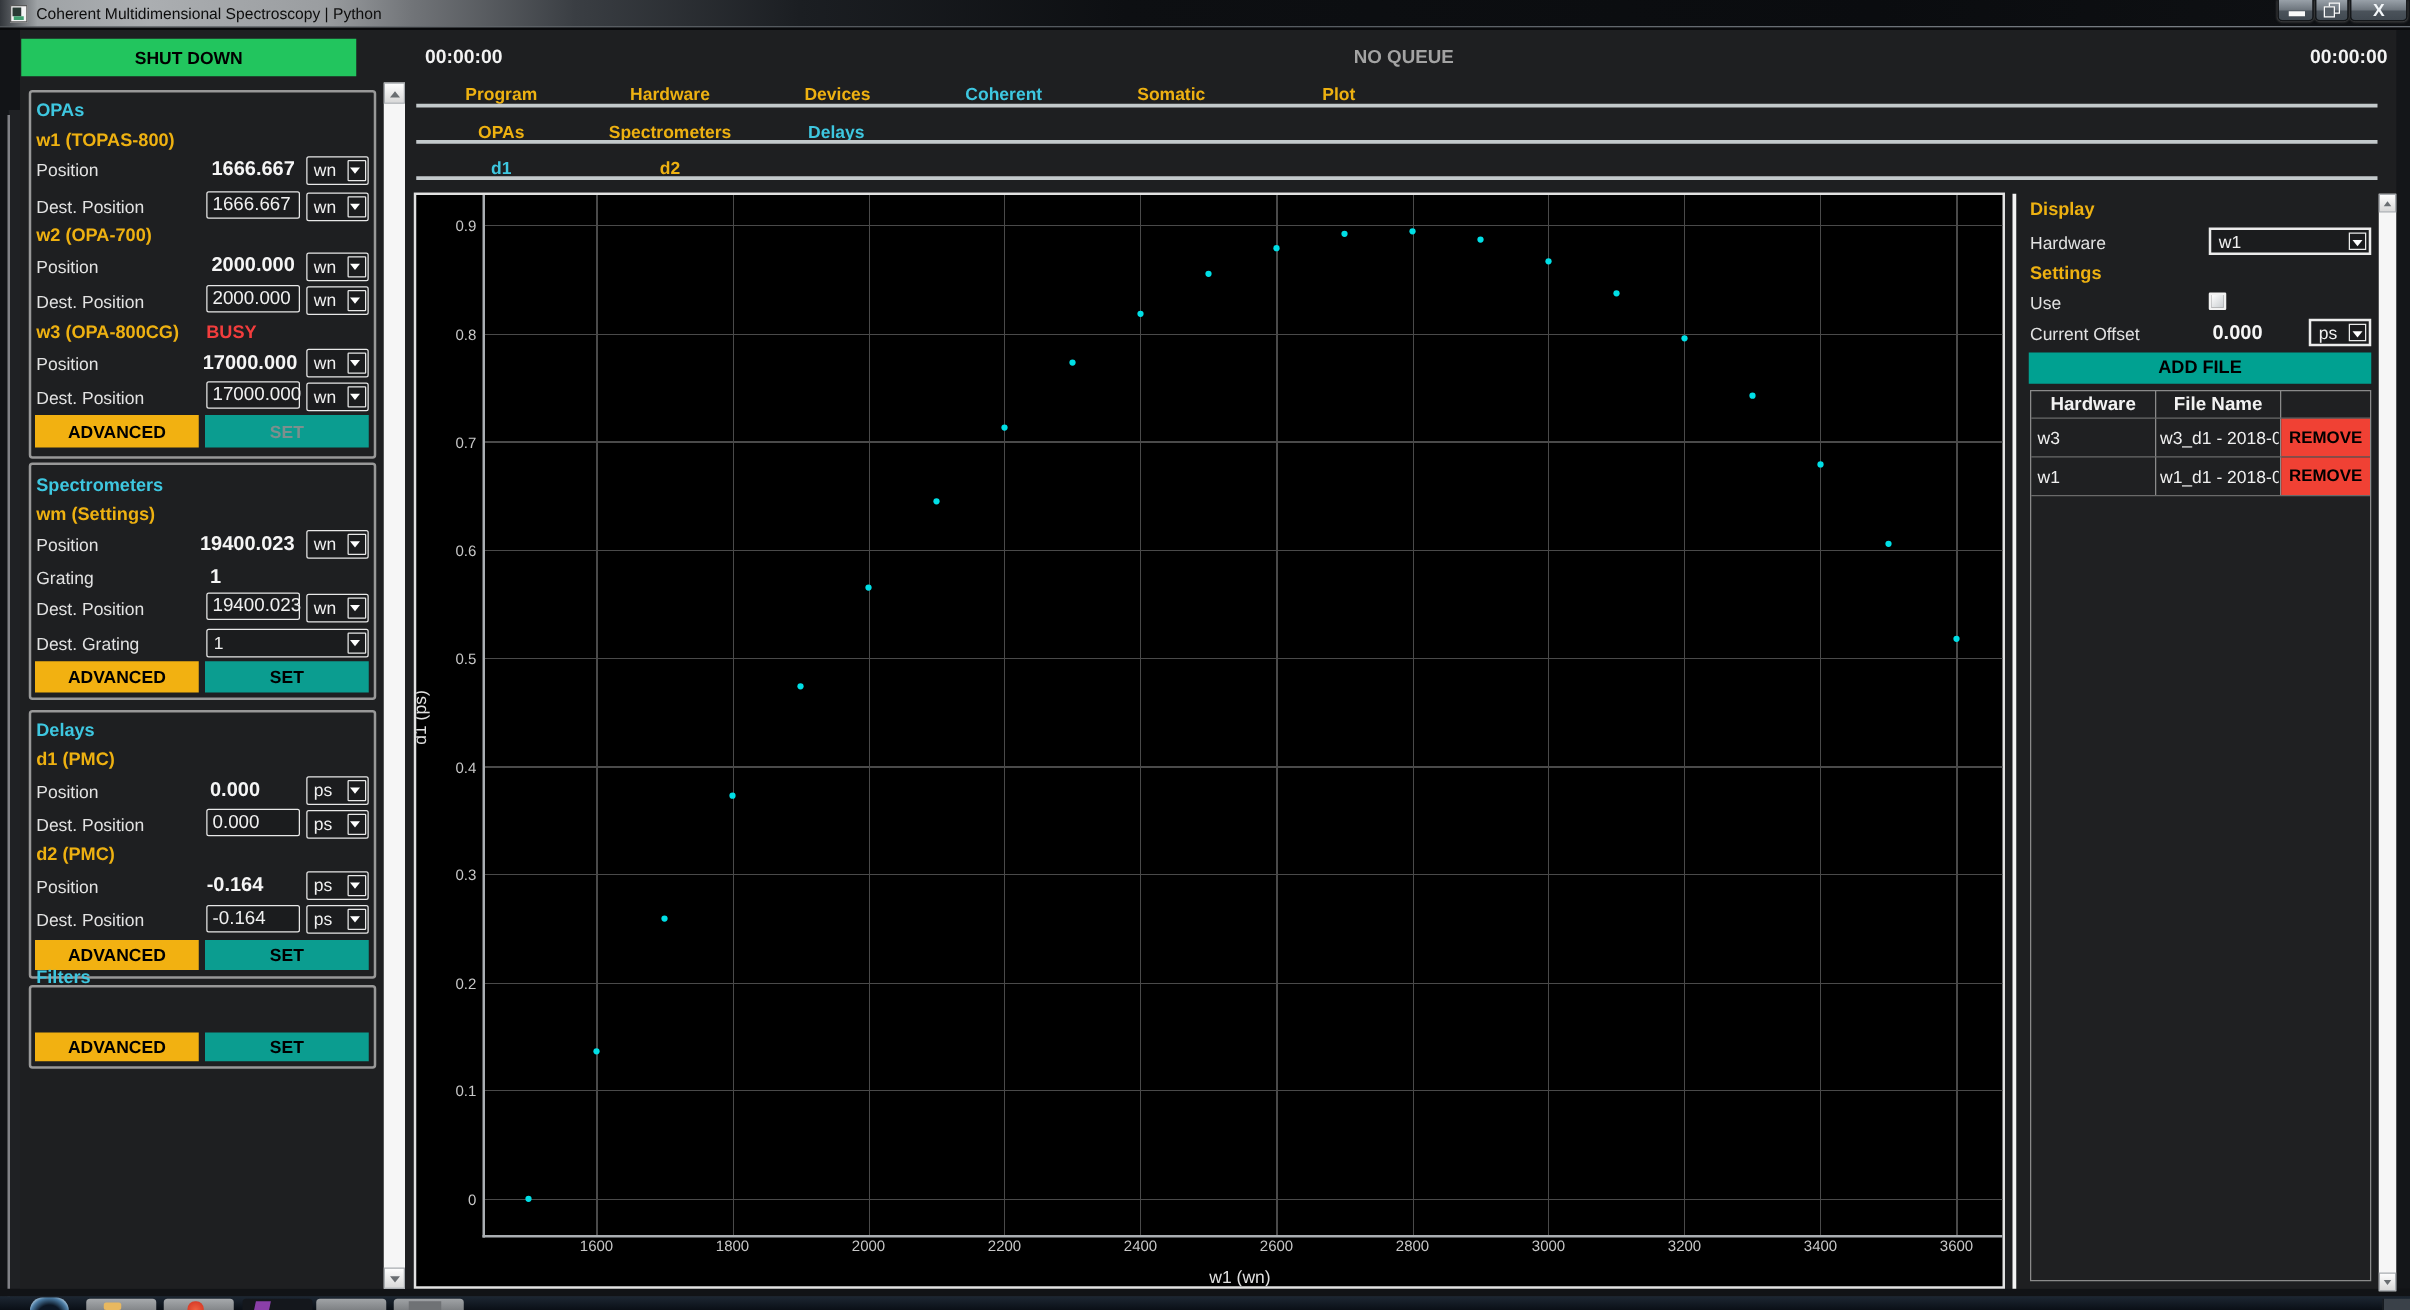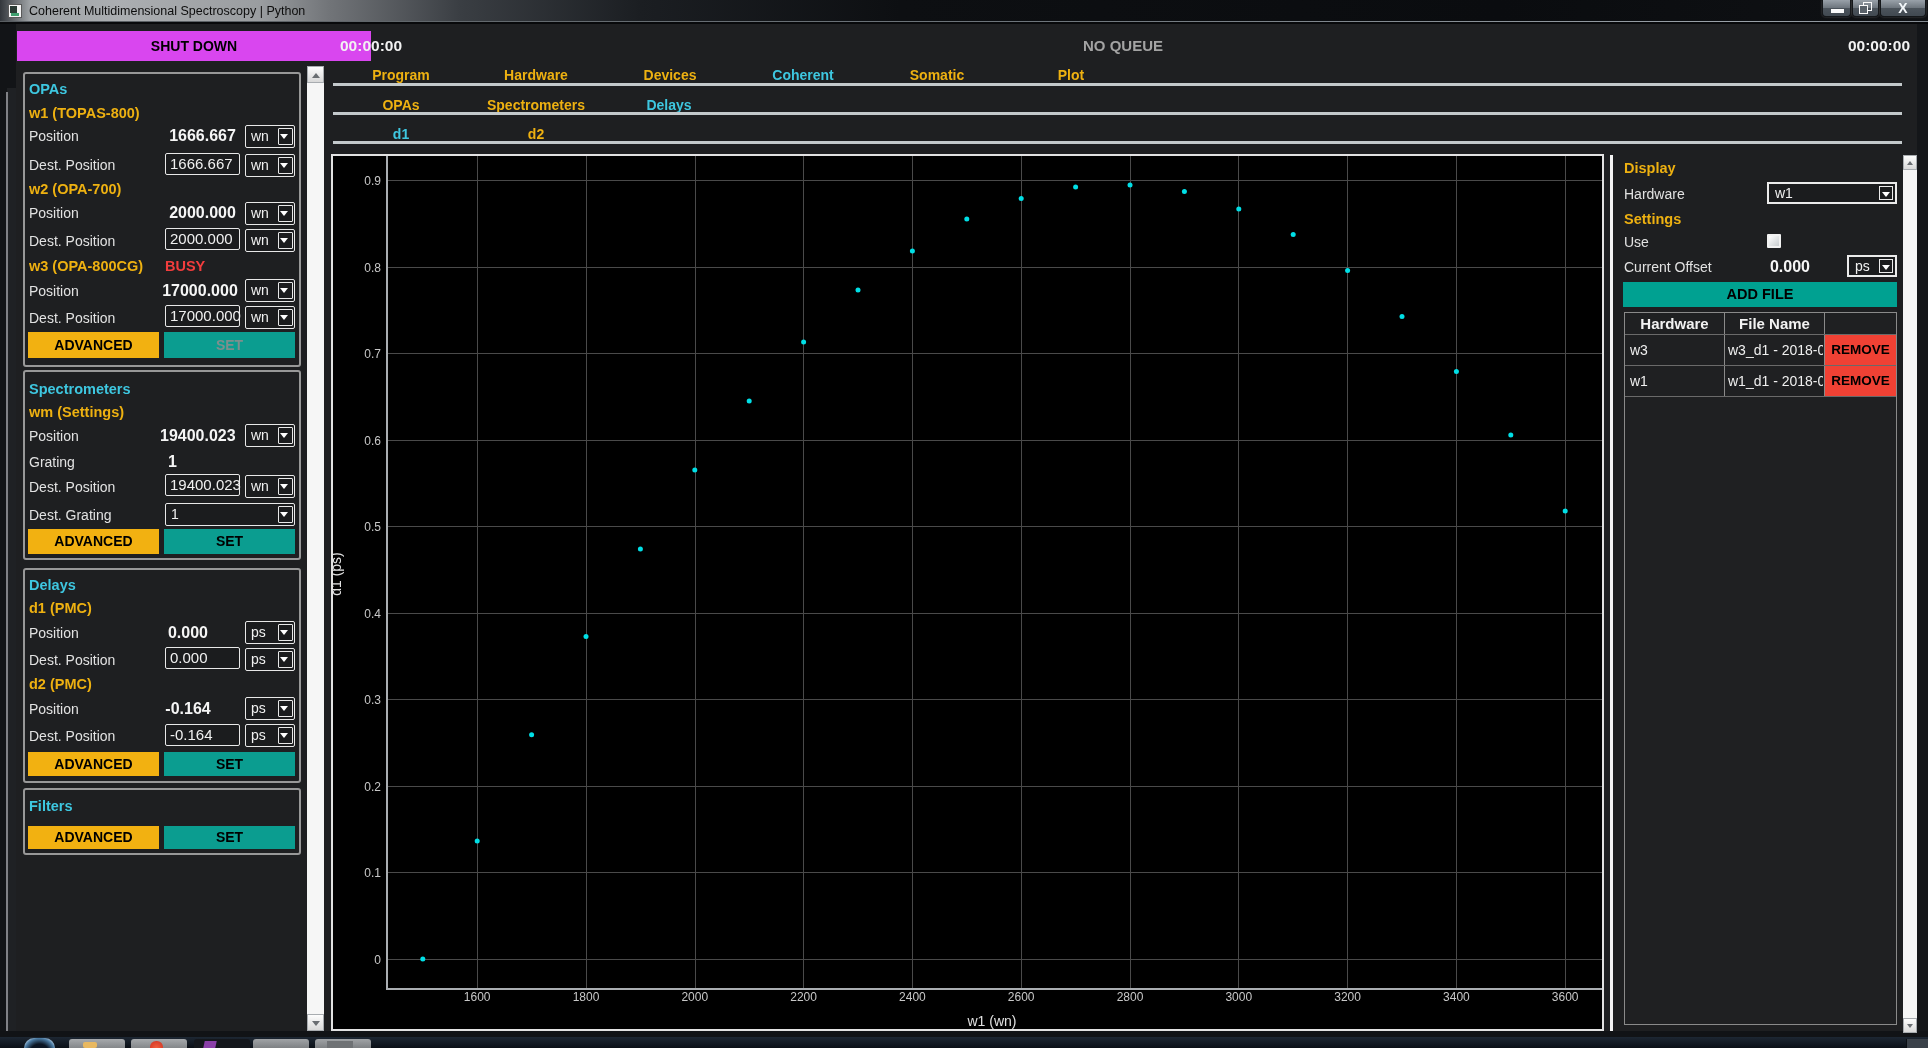--- a/index.html
+++ b/index.html
@@ -46,21 +46,21 @@
     <div class="abs" style="left:8px;top:9px;width:13px;height:4px;background:#fafafa"></div>
   </div>
 <div class="abs" style="left:1852px;top:0;width:27px;height:17px;background:linear-gradient(#99a1a9,#6b737b 52%,#4b535b 53%,#414951);border:1px solid #14171a;border-top:none;border-radius:0 0 4px 4px;box-shadow:0 0 2px #555">
     <div class="abs" style="left:10px;top:2px;width:9px;height:9px;border:1.5px solid #fafafa;background:transparent"></div>
     <div class="abs" style="left:6px;top:5px;width:9px;height:9px;border:1.5px solid #fafafa;background:#596169"></div>
   </div>
 <div class="abs" style="left:1880px;top:0;width:46px;height:17px;background:linear-gradient(#99a1a9,#6b737b 52%,#4b535b 53%,#414951);border:1px solid #14171a;border-top:none;border-radius:0 0 4px 4px;box-shadow:0 0 2px #555;color:#f2f6f9;font-weight:bold;font-size:14px;text-align:center;line-height:16px">X</div>
 
 <div class="abs" style="left:16px;top:24px;width:1901px;height:1007px;background:#1e1f21"></div>
 
-<div class="abs" style="left:17px;top:31px;width:354px;height:30px;background:#d946ef;color:#000;font-weight:bold;font-size:14px;text-align:center;line-height:30px">SHUT DOWN</div>
+<div class="abs" style="left:17px;top:31px;width:268px;height:30px;background:#22c55e;color:#000;font-weight:bold;font-size:14px;text-align:center;line-height:30px">SHUT DOWN</div>
 
 <div class="abs" style="left:307px;top:66px;width:17px;height:965px;background:#f6f6f6"></div>
 <div class="abs" style="left:307px;top:66px;width:17px;height:17px;background:linear-gradient(#fdfdfd,#d9d9d9);border:1px solid #a8acb0">
     <div class="abs" style="left:4px;top:6px;width:0;height:0;border:4.5px solid transparent;border-bottom:5px solid #6a6e72;border-top:none"></div>
   </div>
 <div class="abs" style="left:307px;top:1014px;width:17px;height:17px;background:linear-gradient(#fdfdfd,#d9d9d9);border:1px solid #a8acb0">
     <div class="abs" style="left:4px;top:6px;width:0;height:0;border:4.5px solid transparent;border-top:5px solid #6a6e72;border-bottom:none"></div>
   </div>
 
 <div class="grp" style="top:72px;height:295px"></div>
@@ -158,21 +158,21 @@
 <div class="abs lbl" style="left:29px;top:728px">Dest. Position</div>
 <div class="inp" style="top:724px">-0.164</div>
 <div class="cmb" style="top:724px">
     <span class="t">ps</span>
     <span class="a"></span>
   </div>
 <div class="btnA" style="top:752px;height:24px;line-height:24px">ADVANCED</div>
 <div class="btnS" style="top:752px;height:24px;line-height:24px">SET</div>
 
 <div class="grp" style="top:788px;height:67px"></div>
-<div class="abs cy" style="left:29px;top:798px">Filters</div>
+<div class="abs cy" style="left:29px;top:774px">Filters</div>
 <div class="btnA" style="top:826px;height:23px;line-height:23px">ADVANCED</div>
 <div class="btnS" style="top:826px;height:23px;line-height:23px">SET</div>
 
 <div class="abs" style="left:340px;top:37px;color:#f2f2f2;font-weight:bold;font-size:15.5px">00:00:00</div>
 <div class="abs" style="left:1023px;top:37px;width:200px;text-align:center;color:#a3a3a3;font-weight:bold;font-size:15px">NO QUEUE</div>
 <div class="abs" style="left:1810px;top:37px;width:100px;text-align:right;color:#f2f2f2;font-weight:bold;font-size:15.5px">00:00:00</div>
 <div class="tab" style="left:334px;top:67px">Program</div>
 <div class="tab" style="left:469px;top:67px">Hardware</div>
 <div class="tab" style="left:603px;top:67px">Devices</div>
 <div class="tab tabsel" style="left:736px;top:67px">Coherent</div>

